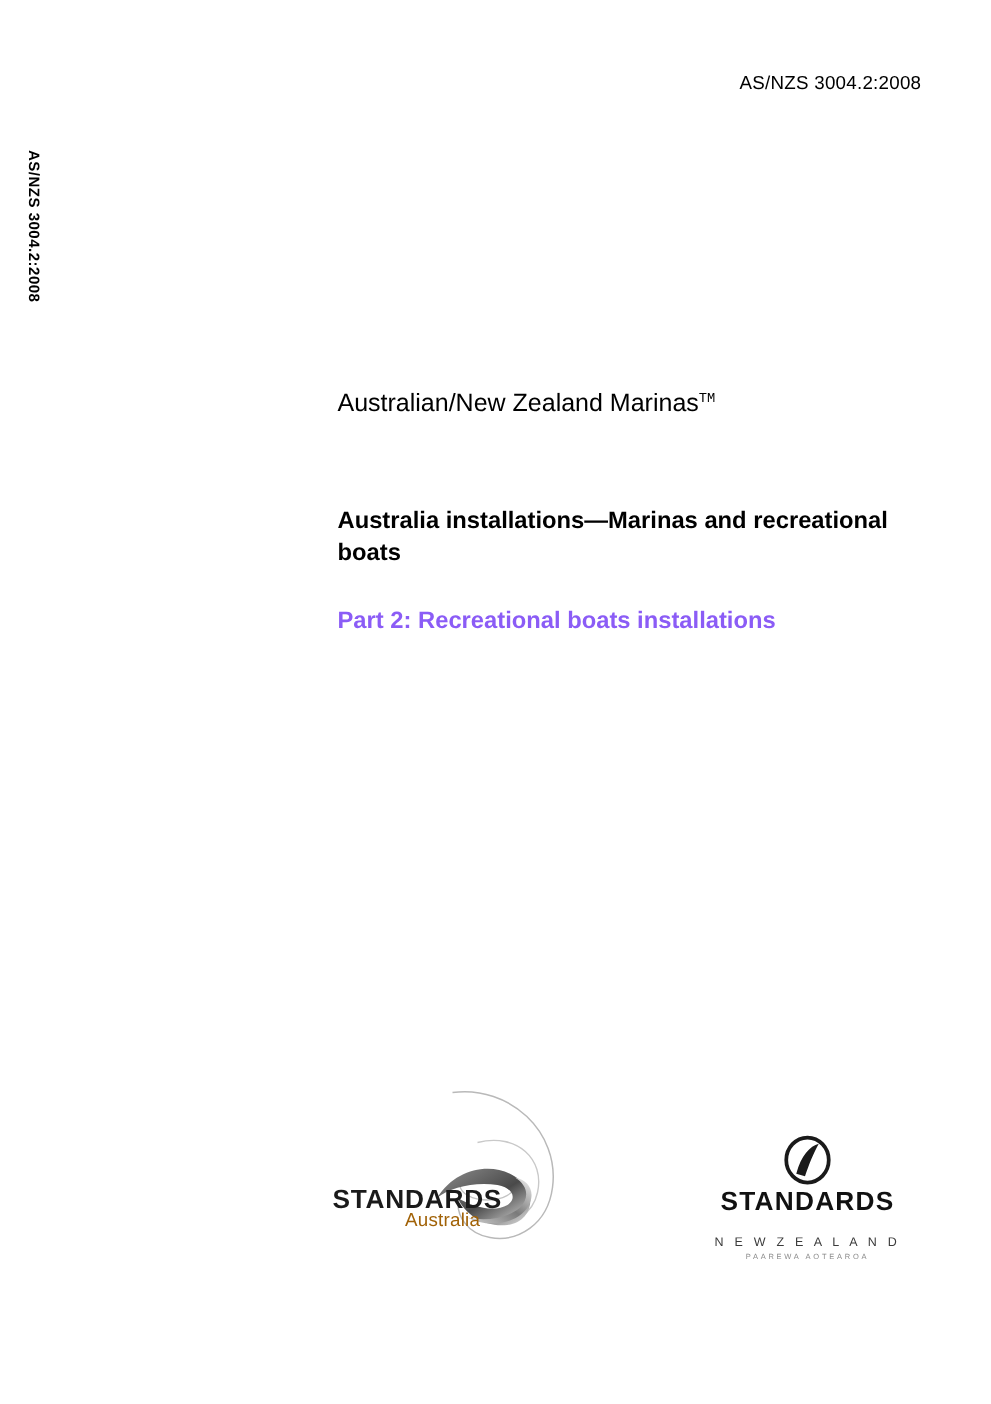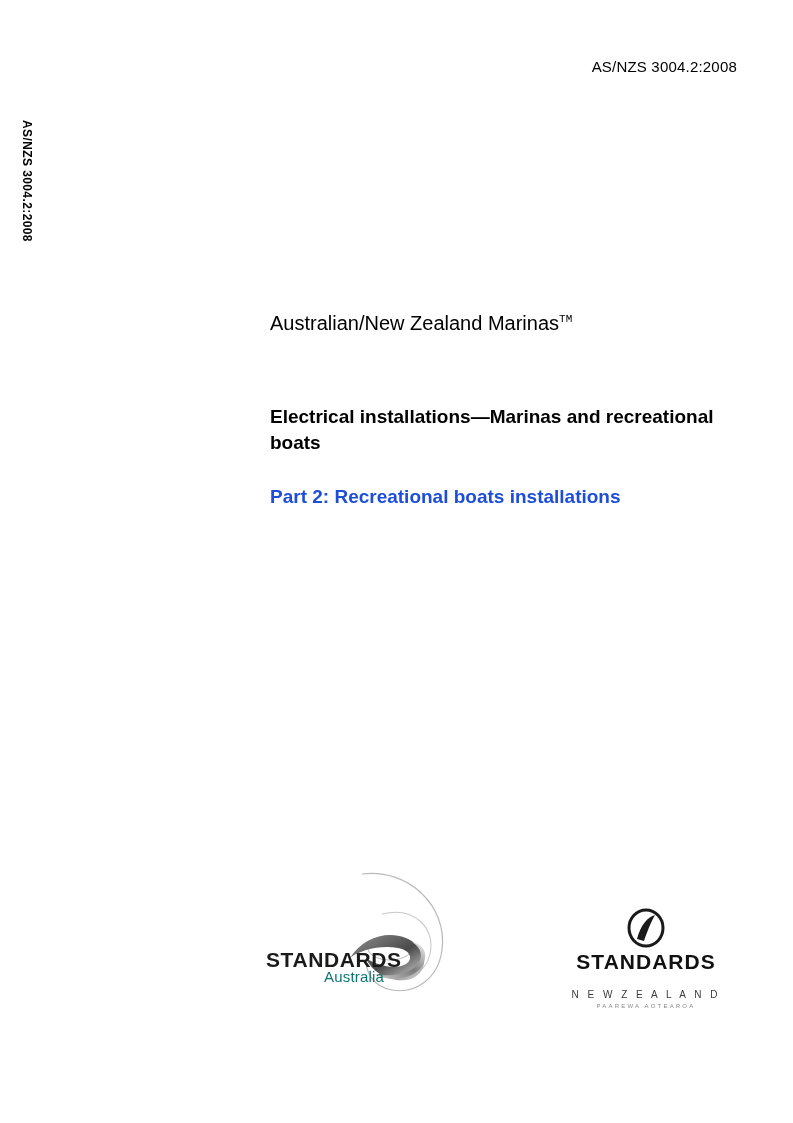--- a/index.html
+++ b/index.html
@@ -76,21 +76,21 @@
     font-weight: bold;
     line-height: 1.35;
     margin: 68px 0 0 0;
     color: #000;
   }
   .part-title {
     font-size: 19px;
     font-weight: bold;
     line-height: 1.35;
     margin: 29px 0 0 0;
-    color: #1d4ed8;
+    color: #8b5cf6;
   }
 
   
   .logo-sa {
     position: absolute;
     left: 262px;
     top: 862px;
     width: 210px;
     height: 150px;
   }
@@ -103,21 +103,21 @@
     letter-spacing: 0.6px;
     color: #1a1a1a;
   }
   .logo-sa .sa-sub {
     position: absolute;
     left: 62px;
     top: 106px;
     font-size: 15px;
     font-weight: normal;
     letter-spacing: 0.2px;
-    color: #0f766e;
+    color: #a16207;
   }
   .logo-sa svg {
     position: absolute;
     left: 82px;
     top: 0px;
   }
 
   .logo-nz {
     position: absolute;
     left: 556px;
@@ -157,21 +157,21 @@
 
   <div class="header-ref">AS/NZS 3004.2:2008</div>
 
   <div class="spine">
     <span>AS/NZS 3004.2:2008</span>
   </div>
 
   <div class="title-block">
     <p class="std-type"><span>Australian/New Zealand Marinas</span><span class="tm">TM</span></p>
 
-    <h1 class="main-title">Electrical installations—Marinas and recreational boats</h1>
+    <h1 class="main-title">Australia installations—Marinas and recreational boats</h1>
 
     <h2 class="part-title">Part 2:  Recreational boats installations</h2>
   </div>
 
   <div class="logo-sa">
     <svg width="120" height="150" viewBox="0 0 120 150">
       <defs>
         <linearGradient id="gsa1" x1="0" y1="0" x2="1" y2="1">
           <stop offset="0%" stop-color="#8f8f8f"></stop>
           <stop offset="55%" stop-color="#4a4a4a"></stop>

